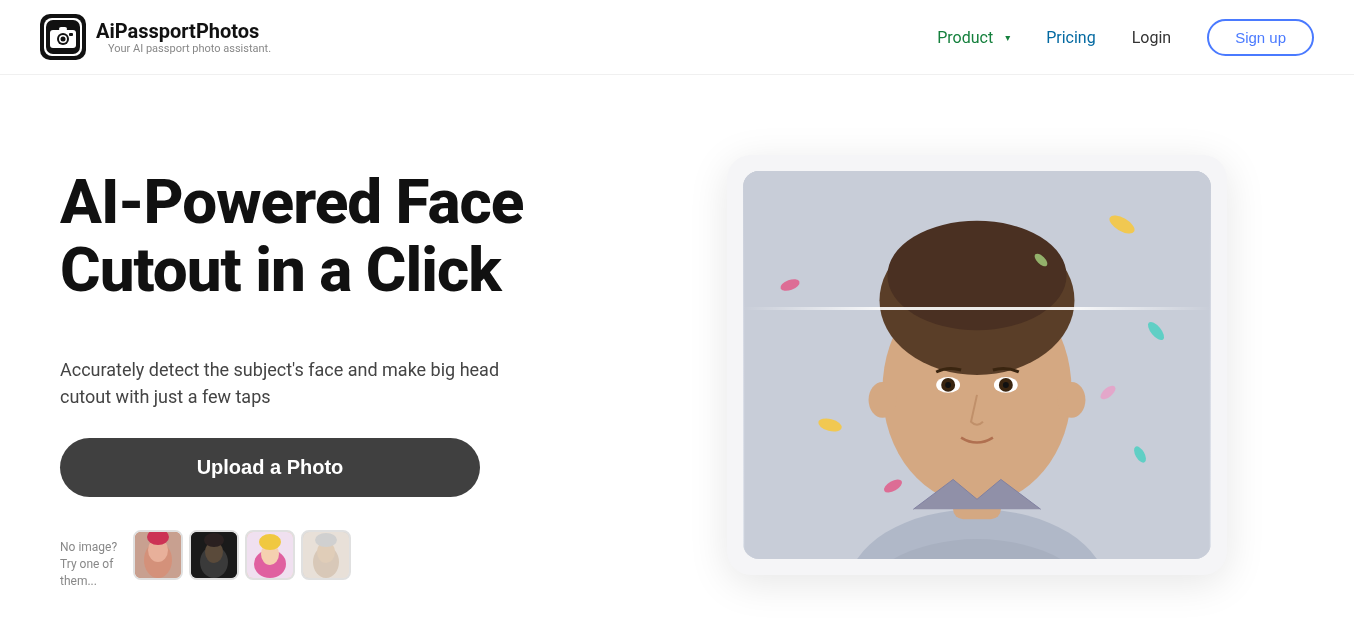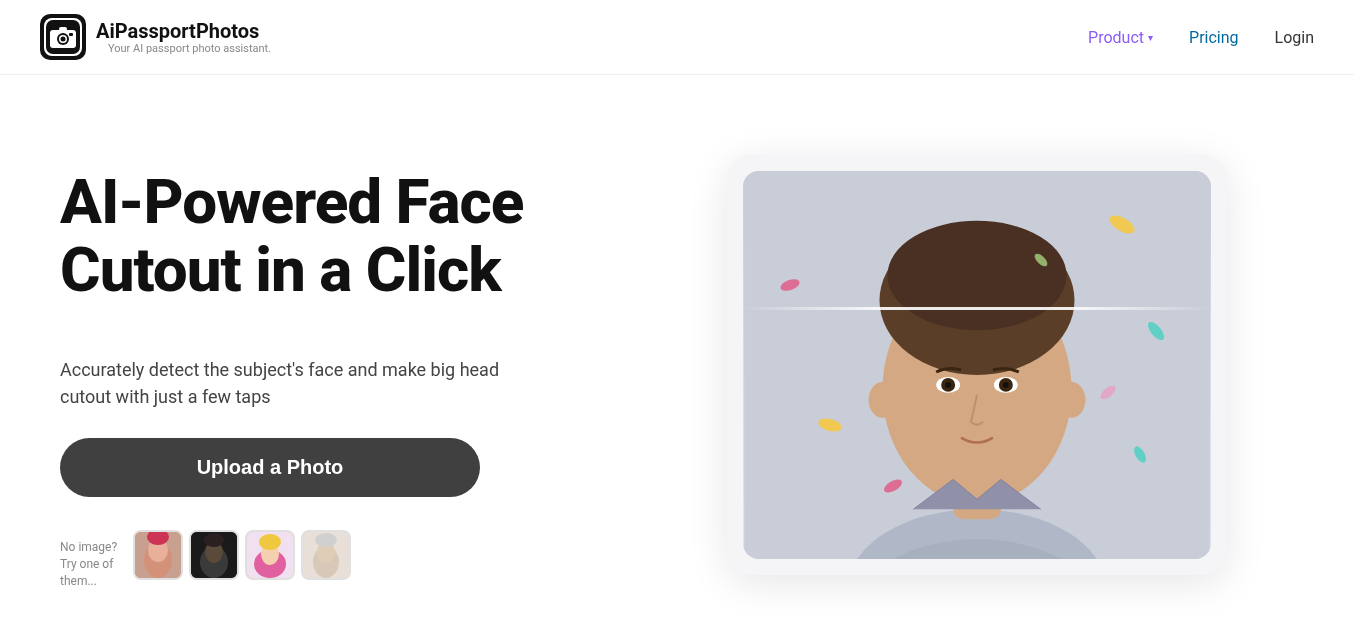--- a/index.html
+++ b/index.html
@@ -48,24 +48,24 @@
       align-items: center;
       gap: 36px;
     }
     .nav-link {
       font-size: 16px;
       color: #333;
       text-decoration: none;
       cursor: pointer;
     }
     .nav-link.product {
-      color: #8b5cf6;
-      display: flex;
-      align-items: center;
-      gap: 4px;
+      color: #15803d;
+      display: flex;
+      align-items: center;
+      gap: 12px;
     }
     .nav-link.pricing {
       color: #0369a1;
     }
     .nav-link.login {
       color: #333;
     }
     .chevron-down {
       font-size: 10px;
     }
@@ -234,20 +234,21 @@
     </div>
   </div>
 
   <nav>
     <a class="nav-link product">
       <span>Product</span>
       <span class="chevron-down">▾</span>
     </a>
     <a class="nav-link pricing">Pricing</a>
     <a class="nav-link login">Login</a>
+    <button class="signup-btn">Sign up</button>
   </nav>
 </header>
 
 <section class="hero">
   <div class="hero-left">
     <h1 class="hero-title">
       <span>AI-Powered Face</span><br>
       <span>Cutout in a Click</span>
     </h1>
     <p class="hero-subtitle">Accurately detect the subject's face and make big head cutout with just a few taps</p>

